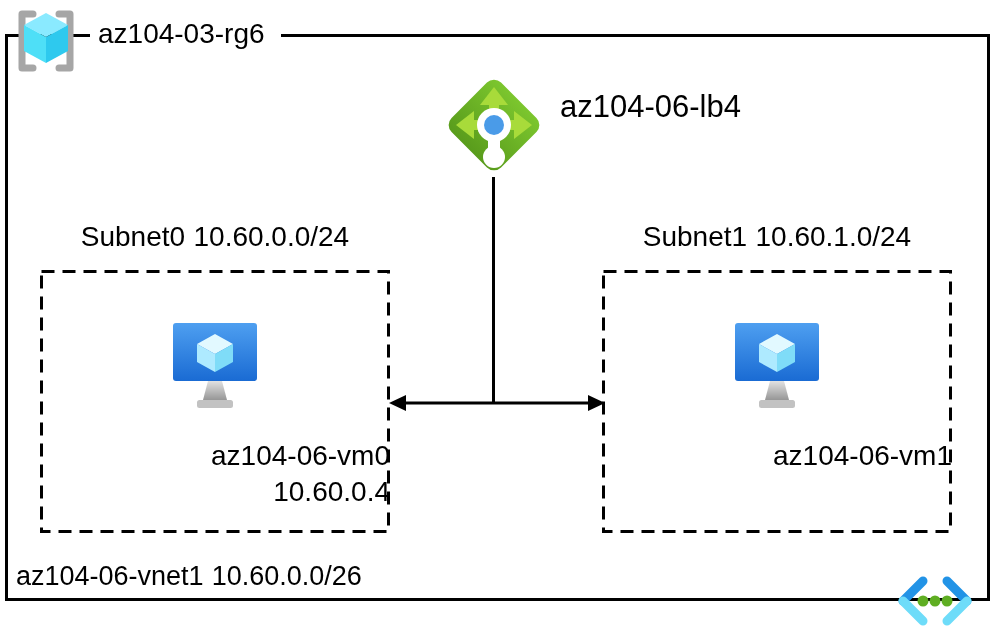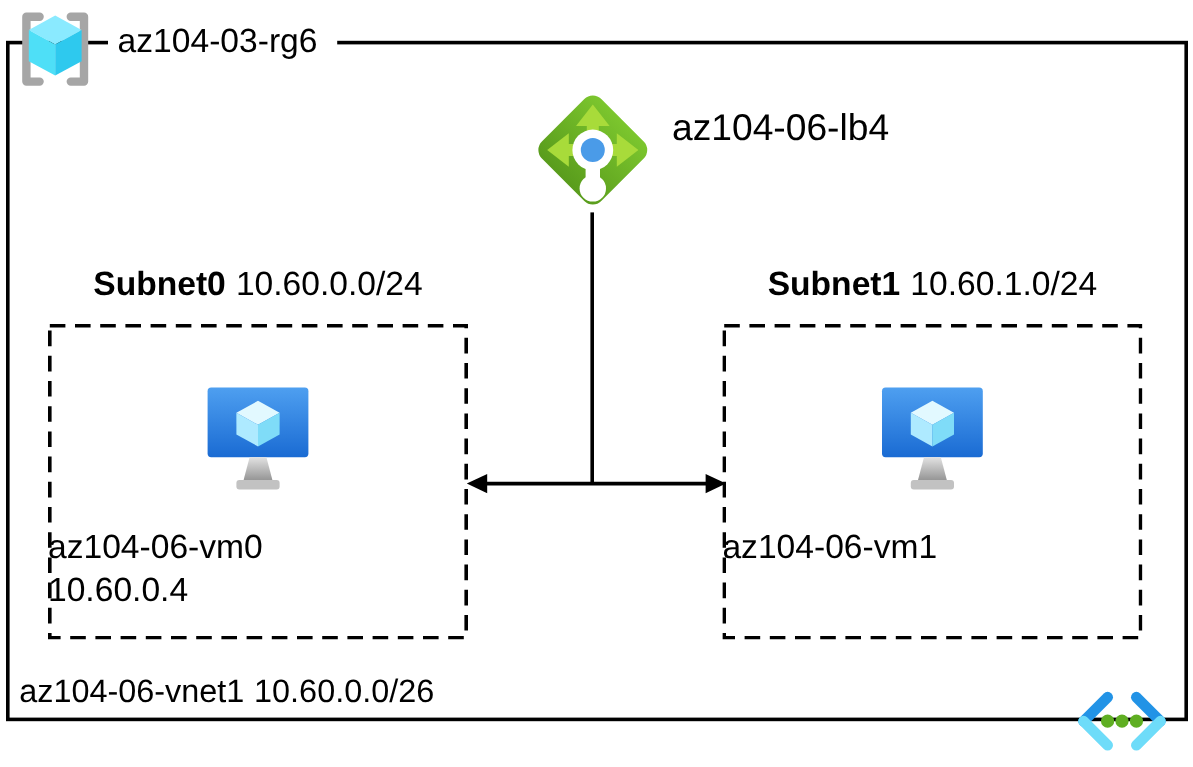--- a/index.html
+++ b/index.html
@@ -38,28 +38,28 @@
     background: #000;
   }
   .arrow-svg { left: 387px; top: 392px; }
   .subnet-label {
     top: 221px;
     width: 350px;
     text-align: center;
     font-size: 28px;
     white-space: nowrap;
   }
-  .subnet-label .sn { font-weight: bold; }
+  .subnet-label .sn { font-weight: normal; }
   .subnet-label .cidr { margin-left: 0.30em; }
   .subnet-box { top: 270px; }
   .vm-icon { top: 320px; }
   .vm-text {
     top: 438px;
     width: 350px;
-    text-align: left;
+    text-align: right;
     font-size: 28px;
     line-height: 36px;
   }
   .pos-left  { left: 40px; }
   .pos-right { left: 602px; }
   .vm-icon.pos-left  { left: 170px; }
   .vm-icon.pos-right { left: 732px; }
   .vnet-label {
     left: 16px; top: 561px;
     font-size: 27px;

